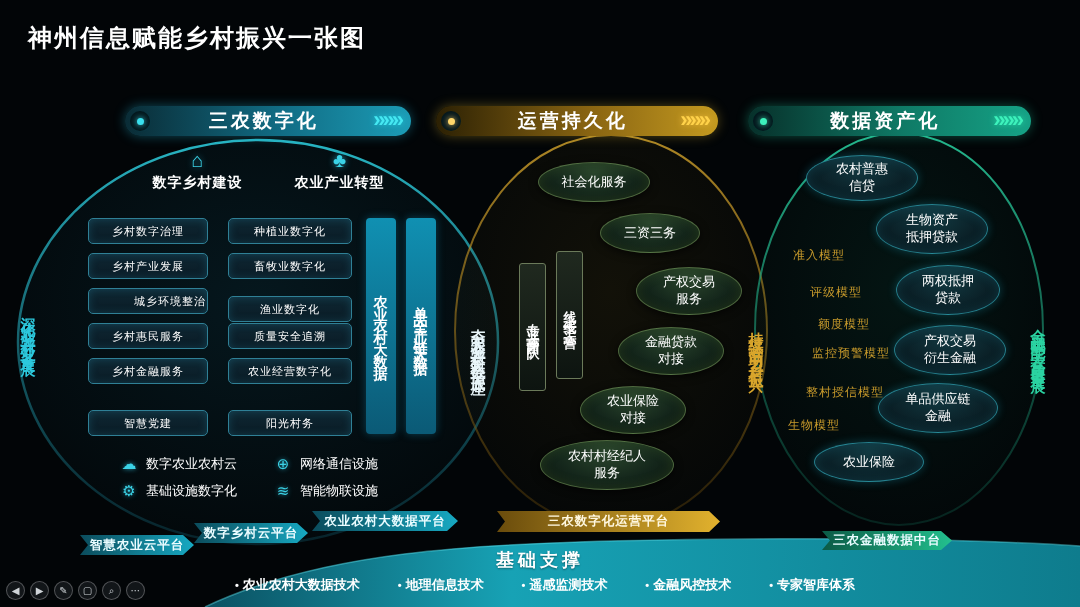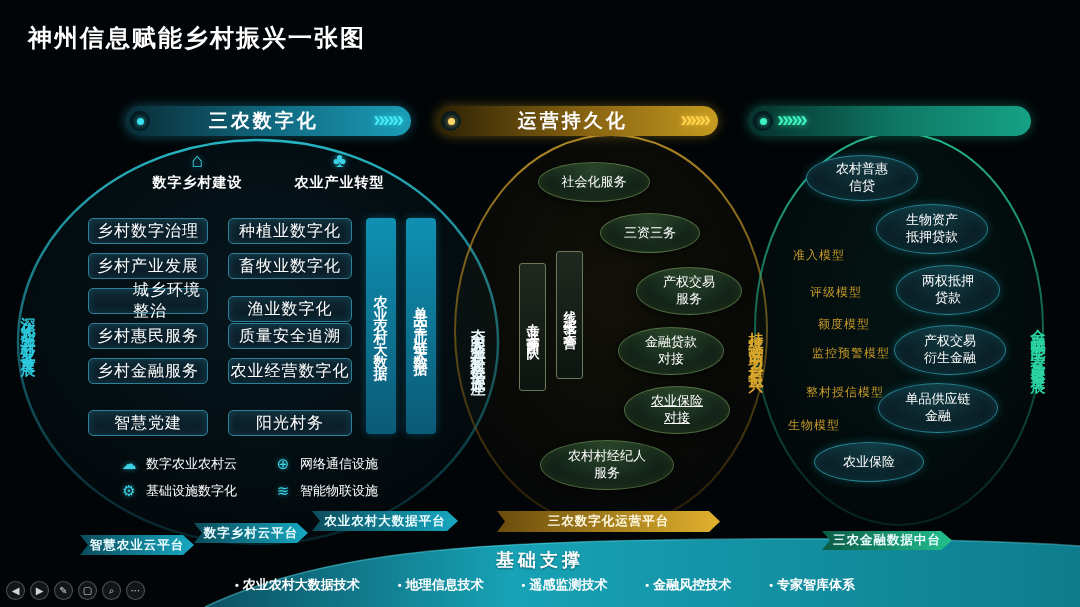--- a/index.html
+++ b/index.html
@@ -22,21 +22,21 @@
   .pill-chevrons{font-size:22px;font-weight:bold;letter-spacing:-3px;line-height:1;padding-bottom:3px;}
   .chev-teal{color:#45e8f2;text-shadow:0 0 6px rgba(40,220,235,.8);}
   .chev-gold{color:#ffd24a;text-shadow:0 0 6px rgba(255,200,70,.8);}
   .chev-green{color:#3df2bc;text-shadow:0 0 6px rgba(50,240,185,.8);}
 
   .subhead{position:absolute;width:135px;text-align:center;}
   .subhead-icon{font-size:20px;color:#3bd2e6;line-height:22px;text-shadow:0 0 6px rgba(50,200,230,.7);}
   .subhead-label{font-size:14px;font-weight:bold;color:#fff;letter-spacing:1px;margin-top:3px;}
 
   .box{position:absolute;height:26px;border:1px solid #2f8096;border-radius:5px;
-       background:linear-gradient(180deg,#0e2733,#0a1b25);color:#fff;font-size:16px;
+       background:linear-gradient(180deg,#0e2733,#0a1b25);color:#fff;font-size:11px;
        display:flex;align-items:center;justify-content:center;letter-spacing:1px;
        box-shadow:inset 0 0 8px rgba(40,140,170,.3);box-sizing:border-box;}
 
   .vbar{position:absolute;width:30px;color:#fff;font-weight:bold;font-size:14px;
         writing-mode:vertical-rl;text-orientation:upright;display:flex;align-items:center;justify-content:center;
         border-radius:4px;background:linear-gradient(180deg,#1090b2,#0b5a76);box-shadow:0 0 8px rgba(20,140,180,.4);}
 
   .obar{position:absolute;width:27px;color:#fff;font-size:13px;font-weight:bold;
         writing-mode:vertical-rl;text-orientation:upright;display:flex;align-items:center;justify-content:center;
         letter-spacing:5px;border-radius:3px;background:linear-gradient(180deg,#20291f,#0d1410);
@@ -134,20 +134,21 @@
     <span class="pill-dot">
         <i></i>
       </span>
     <span class="pill-label">运营持久化</span>
     <span class="pill-chevrons chev-gold">»»»</span>
   </div>
   <div class="pill pill-green" style="left:748px;top:106px;width:283px;">
     <span class="pill-dot">
         <i></i>
       </span>
+    <span class="pill-label">数据资产化</span>
     <span class="pill-chevrons chev-green">»»»</span>
   </div>
 
   <div class="vtext" style="left:18px;top:224px;height:212px;color:#2cc8dc;">深化农业农村业务发展</div>
 
   <div class="subhead" style="left:130px;top:149px;">
     <div class="subhead-icon">⌂</div>
     <div class="subhead-label">数字乡村建设</div>
   </div>
   <div class="subhead" style="left:272px;top:149px;">
@@ -203,21 +204,21 @@
   </div>
   <div class="oval oval-green" style="left:600px;top:213px;width:100px;height:40px;">
     <span style="width:60px;">三资三务</span>
   </div>
   <div class="oval oval-green" style="left:636px;top:267px;width:106px;height:48px;">
     <span style="width:56px;">产权交易服务</span>
   </div>
   <div class="oval oval-green" style="left:618px;top:327px;width:106px;height:48px;">
     <span style="width:56px;">金融贷款对接</span>
   </div>
-  <div class="oval oval-green" style="left:624px;top:386px;width:106px;height:48px;text-decoration:underline;">
+  <div class="oval oval-green" style="left:580px;top:386px;width:106px;height:48px;">
     <span style="width:56px;">农业保险对接</span>
   </div>
   <div class="oval oval-green" style="left:540px;top:440px;width:134px;height:50px;">
     <span style="width:80px;">农村村经纪人服务</span>
   </div>
 
   <div class="vtext" style="left:746px;top:240px;height:210px;color:#d9a62c;">持续运营助力乡村振兴</div>
 
   <div class="ribbon ribbon-gold" style="left:497px;top:511px;width:223px;height:21px;">三农数字化运营平台</div>
 

